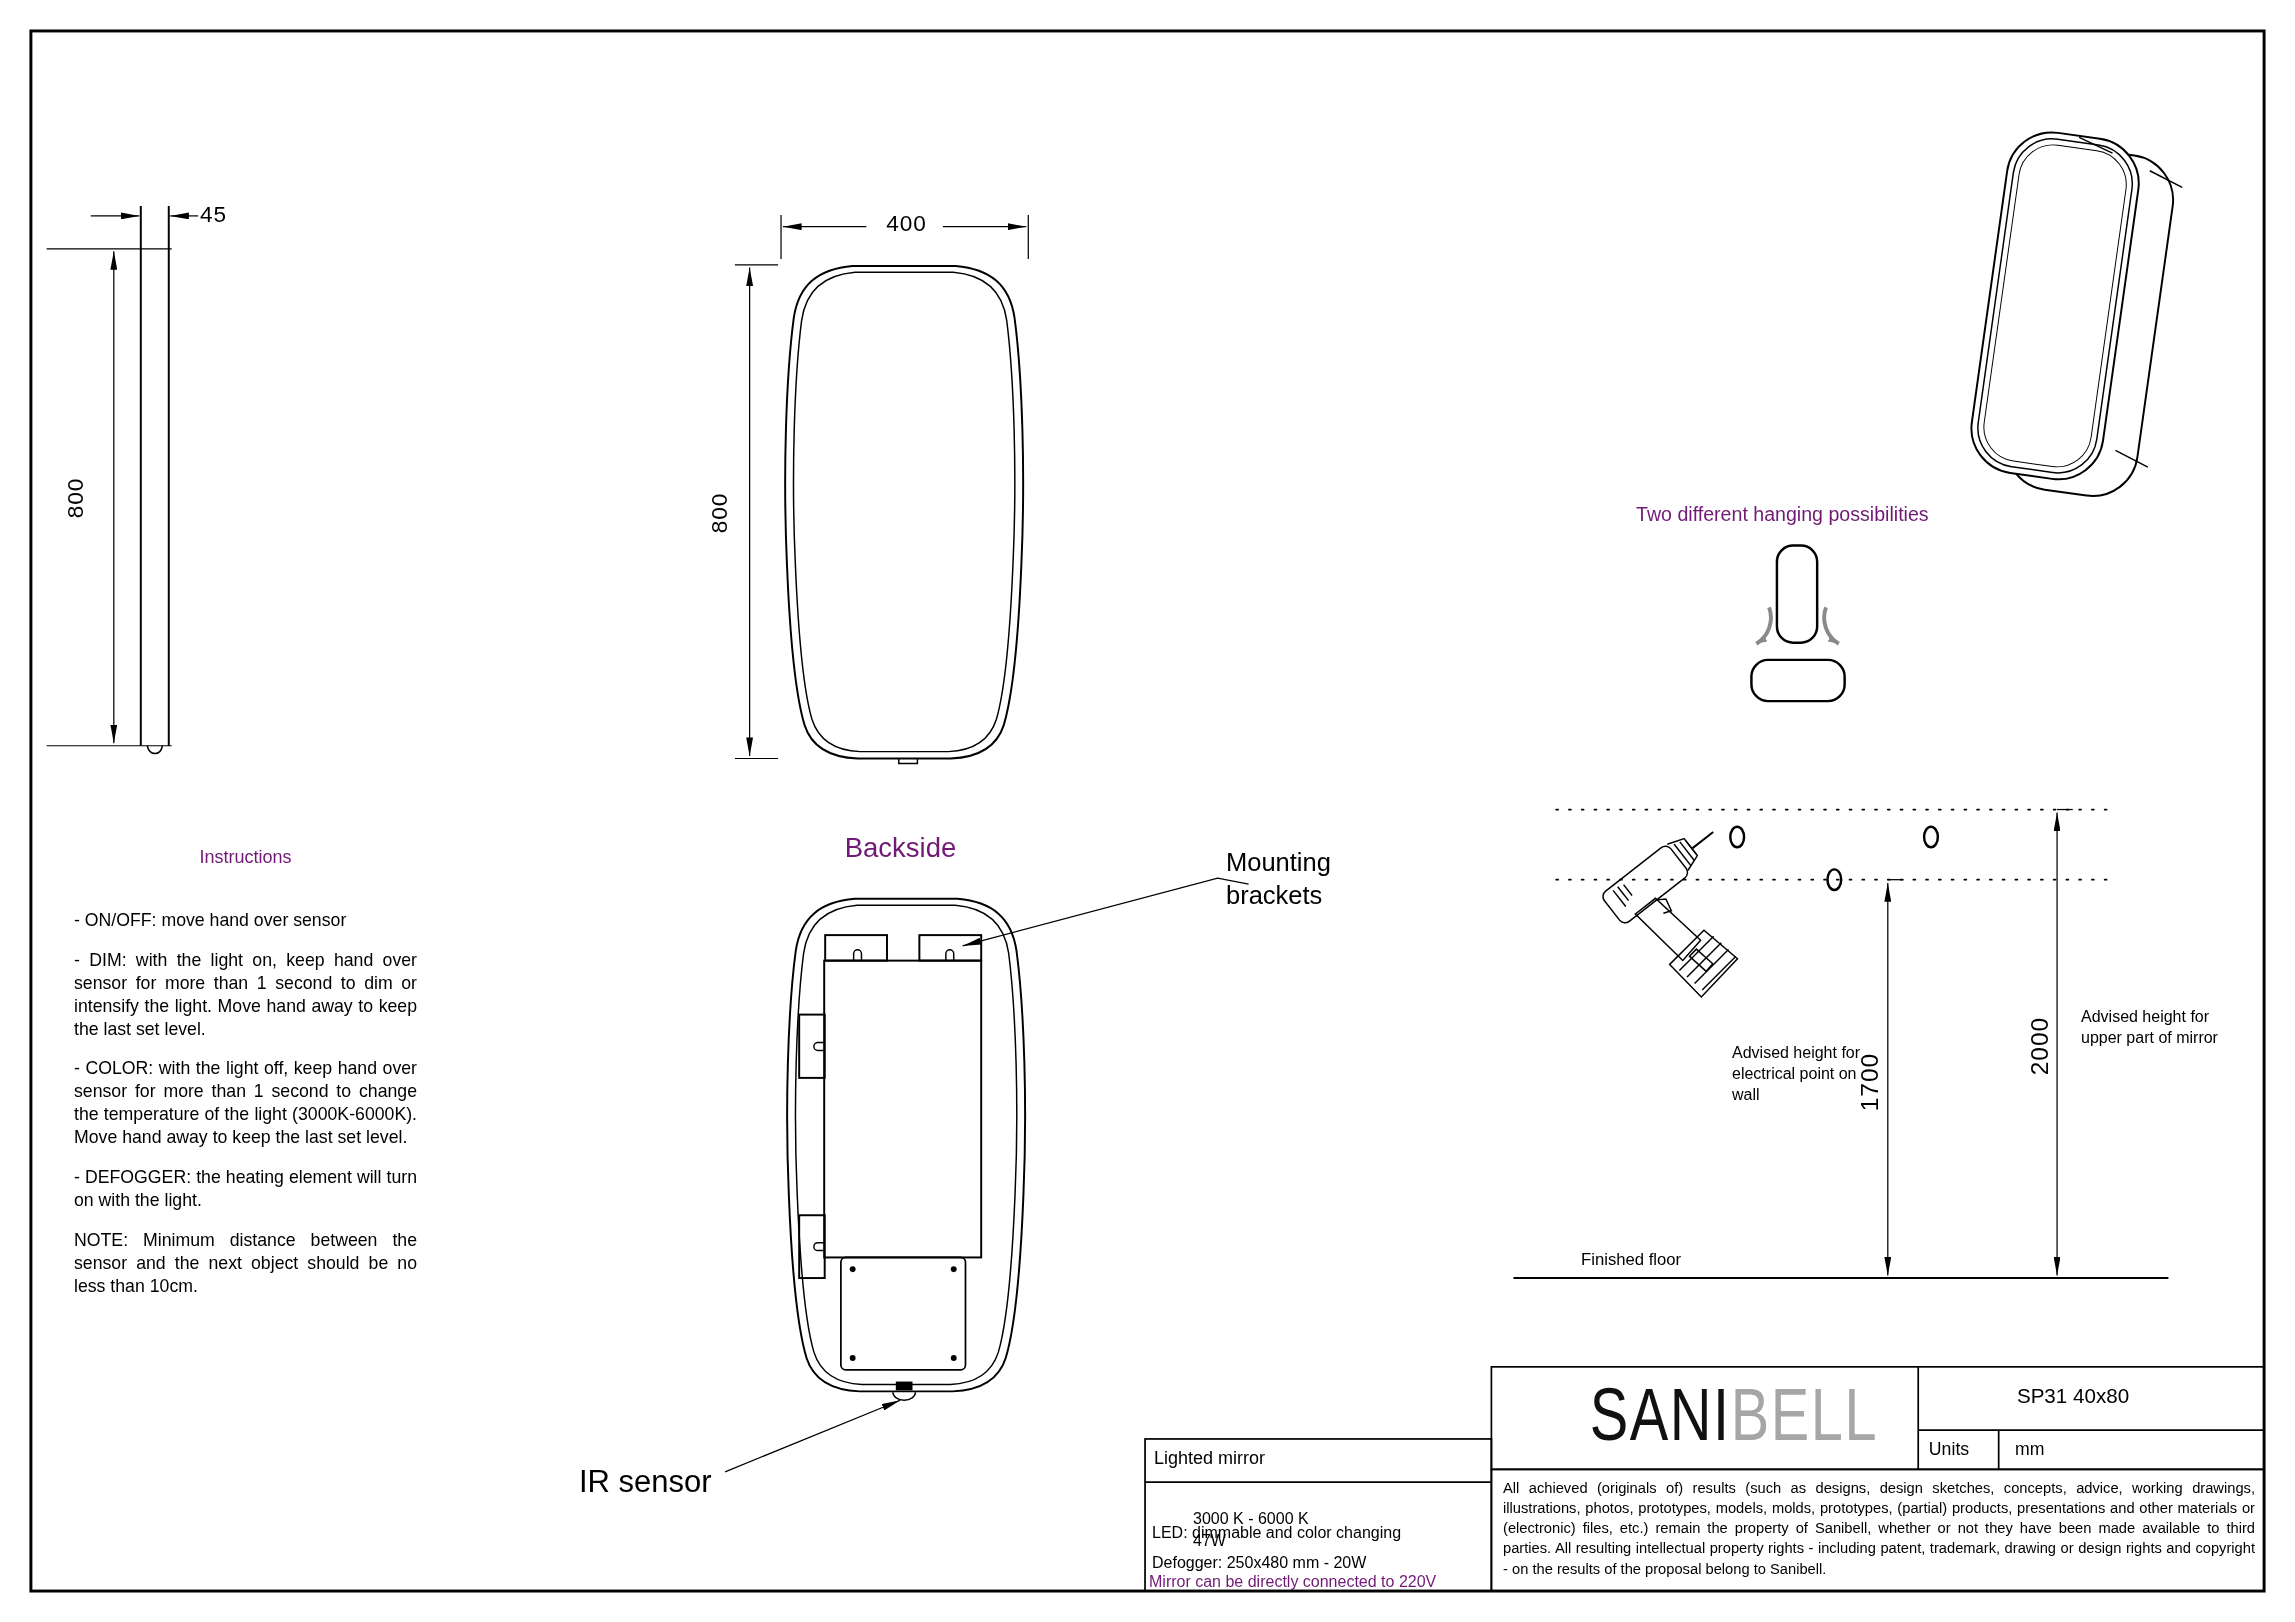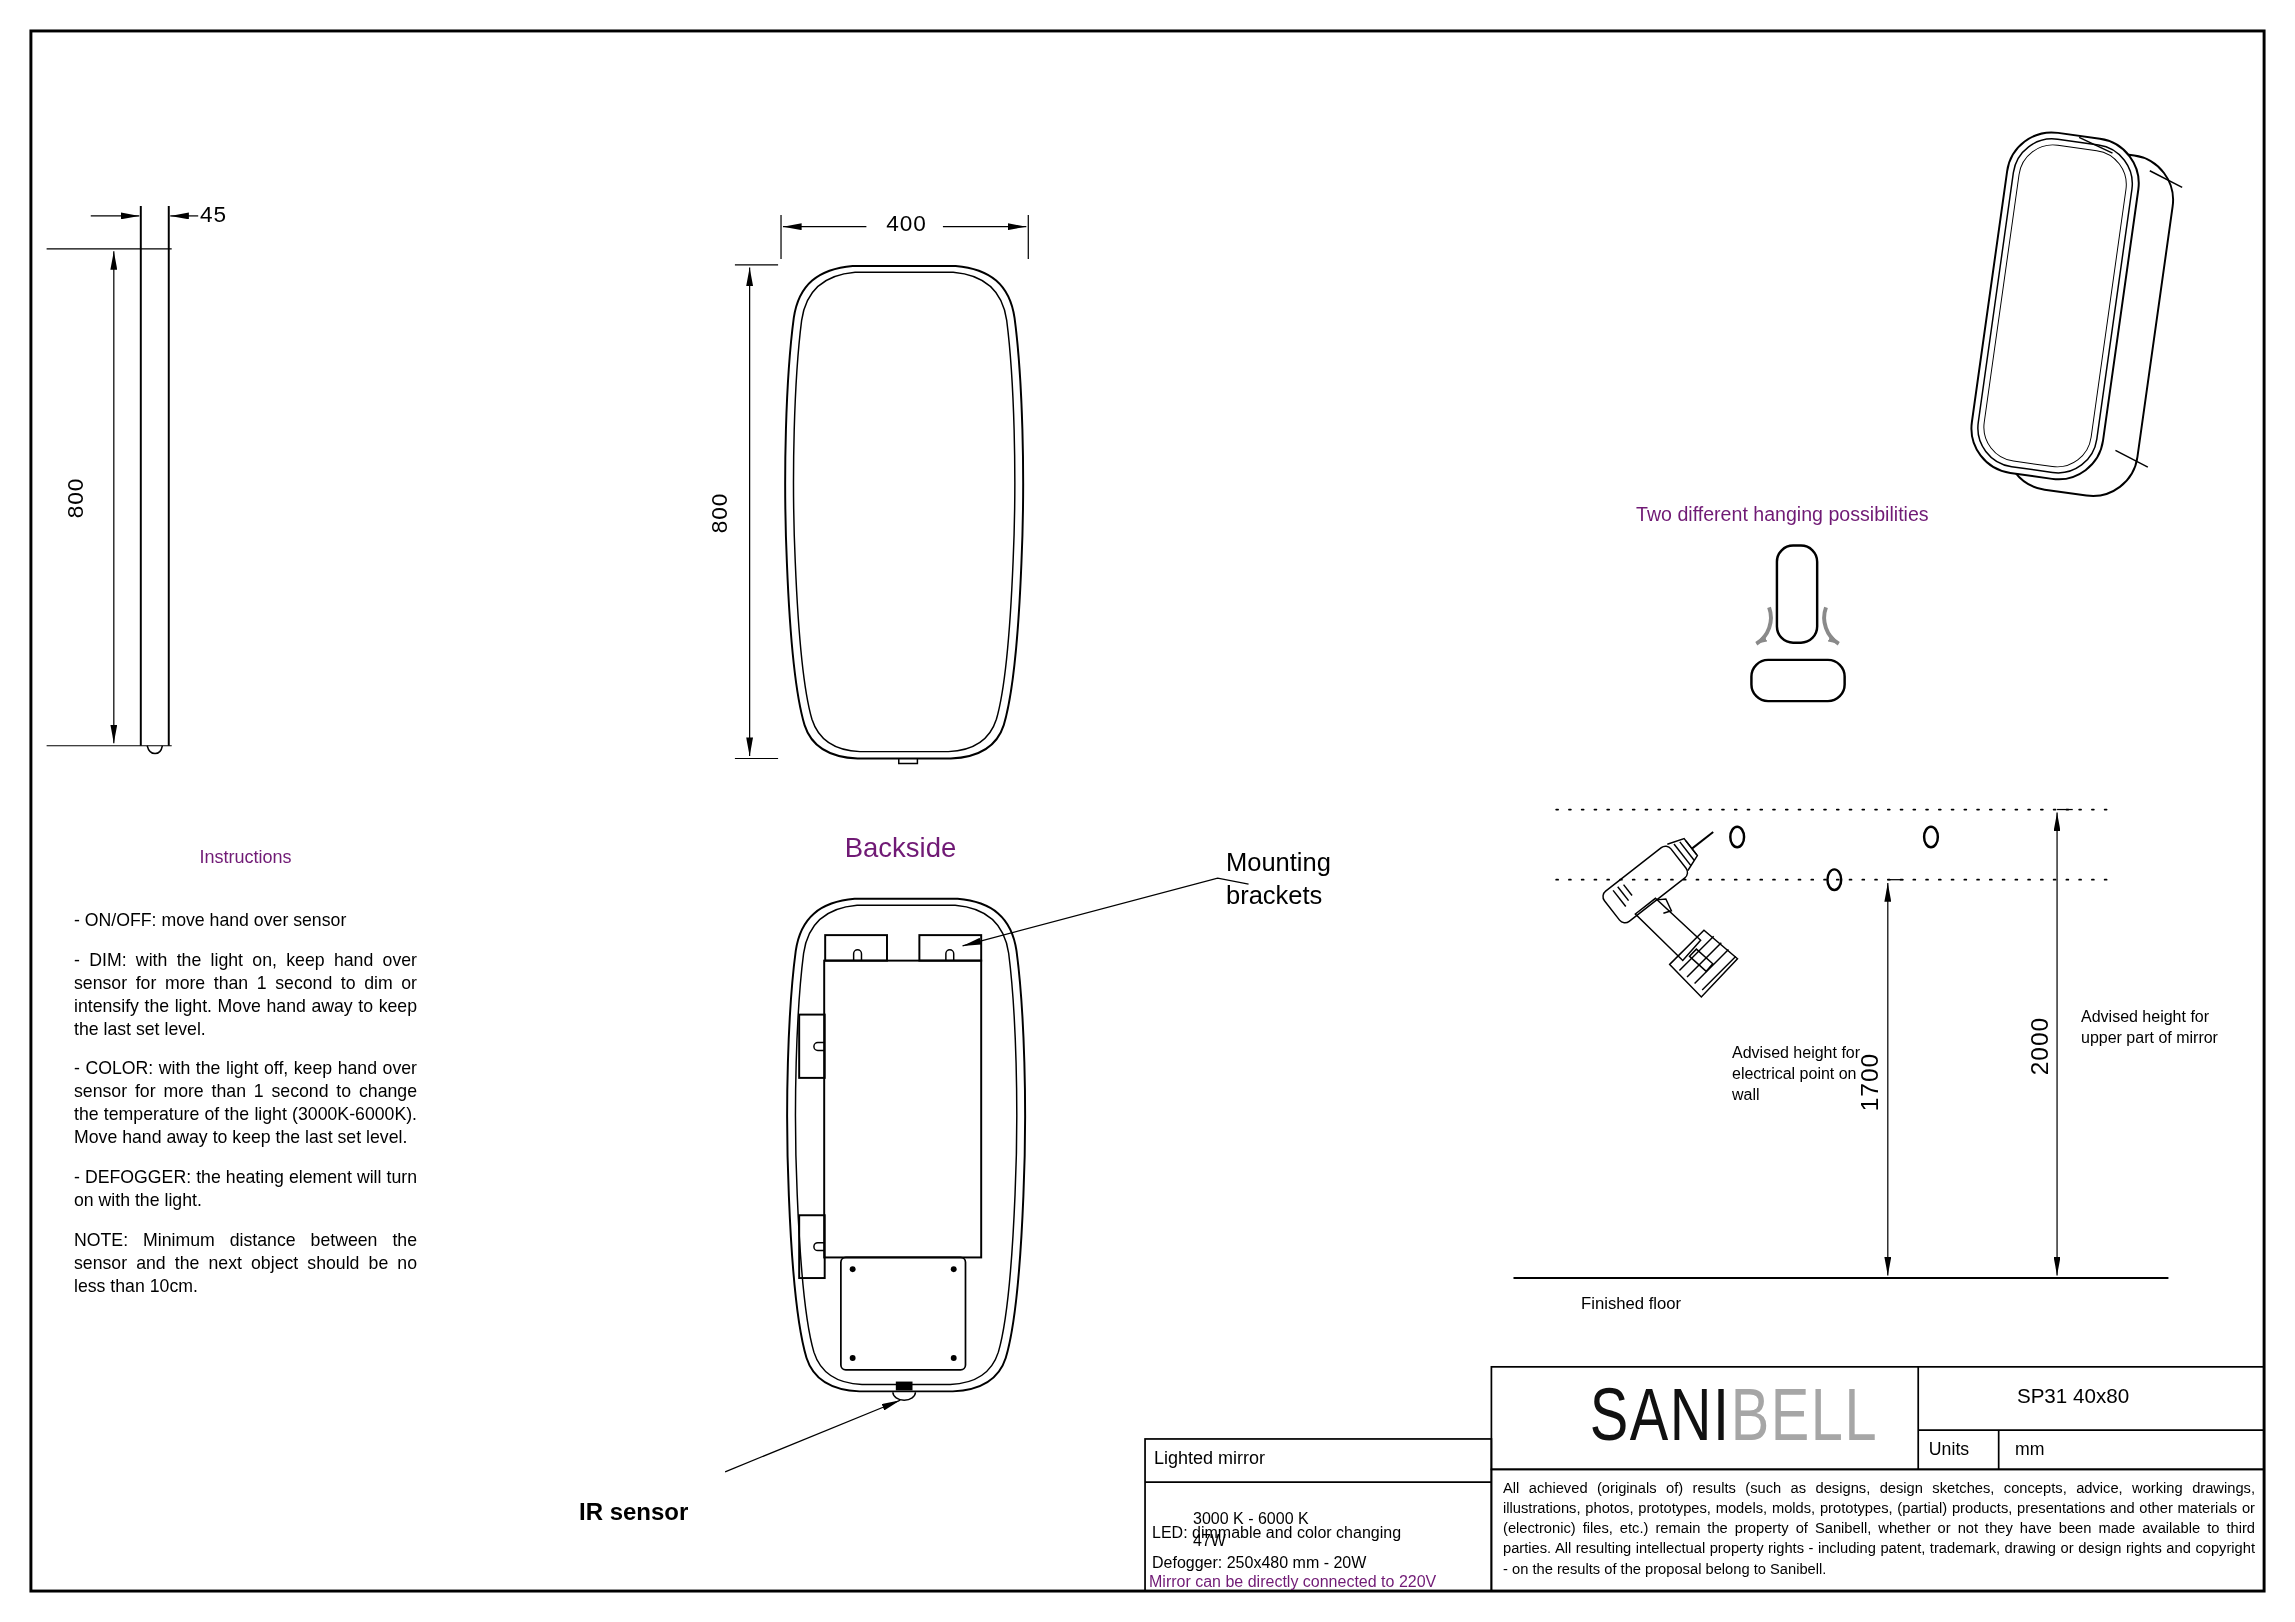--- a/index.html
+++ b/index.html
@@ -167,26 +167,26 @@
 <div class="abs" style="left:74px;top:909px;width:343px;font-size:17.7px;line-height:1.3;">
   <p class="just" style="margin:0 0 16.7px 0;">- ON/OFF: move hand over sensor</p>
   <p class="just" style="margin:0 0 16.7px 0;">- DIM: with the light on, keep hand over sensor for more than 1 second to dim or intensify the light. Move hand away to keep the last set level.</p>
   <p class="just" style="margin:0 0 16.7px 0;">- COLOR: with the light off, keep hand over sensor for more than 1 second to change the temperature of the light (3000K-6000K). Move hand away to keep the last set level.</p>
   <p class="just" style="margin:0 0 16.7px 0;">- DEFOGGER: the heating element will turn on with the light.</p>
   <p class="just" style="margin:0;">NOTE: Minimum distance between the sensor and the next object should be no less than 10cm.</p>
 </div>
 
 <div class="abs red" style="left:805px;top:832px;width:191px;text-align:center;font-size:27.5px;">Backside</div>
 <div class="abs" style="left:1226px;top:846px;width:162px;font-size:25.5px;line-height:1.28;">Mounting brackets</div>
-<div class="abs" style="left:579px;top:1498px;font-size:24px;font-weight:bold;">IR sensor</div>
+<div class="abs" style="left:579px;top:1464px;font-size:31px;">IR sensor</div>
 <div class="abs red" style="left:1636px;top:503px;font-size:19.6px;white-space:nowrap;">Two different hanging possibilities</div>
 
 <div class="abs" style="left:1732px;top:1043px;width:135px;text-align:left;font-size:16px;line-height:1.3;">Advised height for electrical point on wall</div>
 <div class="abs" style="left:2081px;top:1007px;width:147px;font-size:16px;line-height:1.3;">Advised height for upper part of mirror</div>
-<div class="abs" style="left:1581px;top:1250px;font-size:16.7px;margin-top:44px;">Finished floor</div>
+<div class="abs" style="left:1581px;top:1250px;font-size:16.7px;">Finished floor</div>
 
 <div class="abs" style="left:1154px;top:1448px;font-size:18px;">Lighted mirror</div>
 <div class="abs" style="left:1152px;top:1488px;font-size:16px;margin-top:36px;">LED: dimmable and color changing</div>
 <div class="abs" style="left:1193px;top:1510px;font-size:16px;">3000 K - 6000 K</div>
 <div class="abs" style="left:1193px;top:1532px;font-size:16px;">47W</div>
 <div class="abs" style="left:1152px;top:1554px;font-size:16px;">Defogger: 250x480 mm - 20W</div>
 <div class="abs red" style="left:1149px;top:1573px;font-size:16px;white-space:nowrap;">Mirror can be directly connected to 220V</div>
 
 <div class="abs" style="left:1492px;top:1372px;width:427px;text-align:right;">
   <span style="display:inline-block;font-size:74px;letter-spacing:2px;transform:scaleX(0.78);transform-origin:center;white-space:nowrap;">

